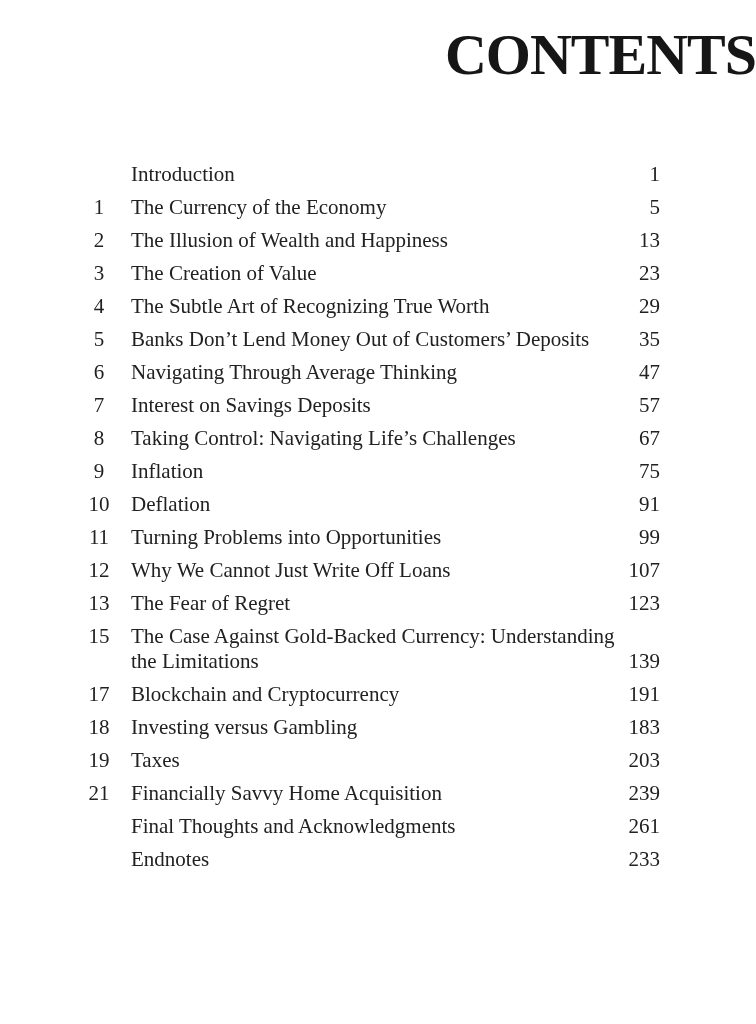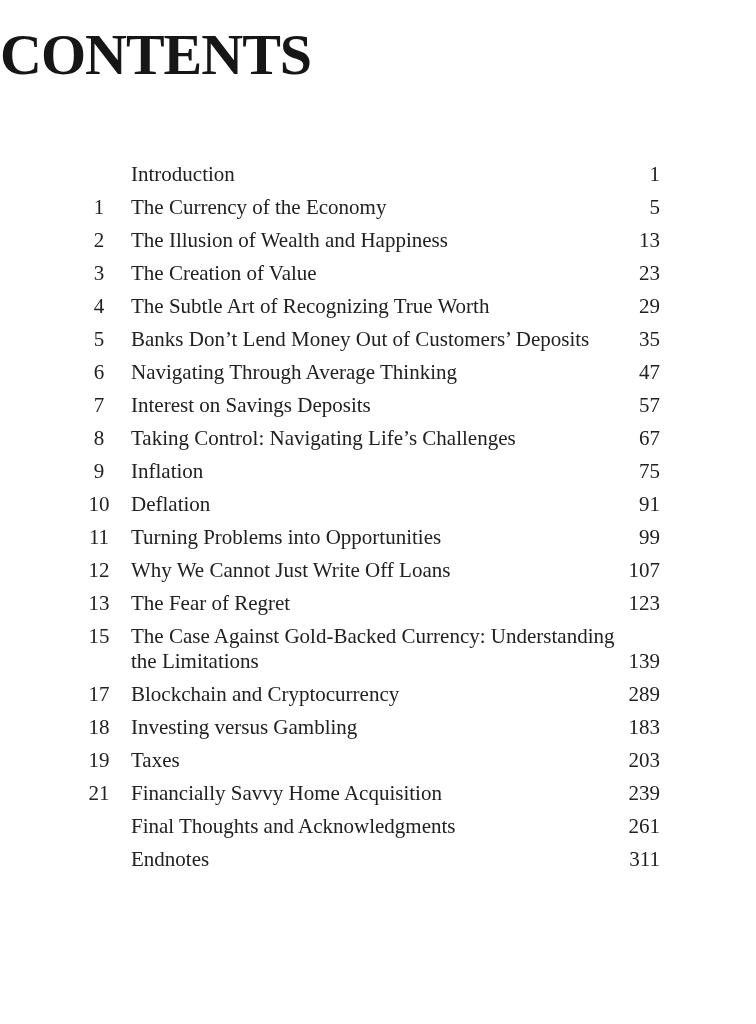--- a/index.html
+++ b/index.html
@@ -12,21 +12,21 @@
     width: 756px;
     height: 1024px;
     box-sizing: border-box;
     background: #ffffff;
     padding-top: 26px;
     font-family: "Liberation Serif", serif;
     overflow: hidden;
   }
   .book-title {
     margin: 0;
-    text-align: left;
+    text-align: right;
     font-size: 58px;
     line-height: 1;
     font-weight: 700;
     letter-spacing: -1px;
     color: #161616;
     font-family: "Liberation Serif", serif;
   }
   .toc {
     margin-top: 78px;
     padding: 0 96px 0 88px;
@@ -155,21 +155,21 @@
     <span class="toc-num">15</span>
     <span class="toc-title">The Case Against Gold-Backed Currency: Understanding
 the Limitations</span>
     <span class="toc-page">139</span>
   </div>
 
 
   <div class="toc-row">
     <span class="toc-num">17</span>
     <span class="toc-title">Blockchain and Cryptocurrency</span>
-    <span class="toc-page">289</span>
+    <span class="toc-page">191</span>
   </div>
 
   <div class="toc-row">
     <span class="toc-num">18</span>
     <span class="toc-title">Investing versus Gambling</span>
     <span class="toc-page">183</span>
   </div>
 
   <div class="toc-row">
     <span class="toc-num">19</span>
@@ -186,16 +186,16 @@
 
   <div class="toc-row">
     <span class="toc-num"></span>
     <span class="toc-title">Final Thoughts and Acknowledgments</span>
     <span class="toc-page">261</span>
   </div>
 
   <div class="toc-row">
     <span class="toc-num"></span>
     <span class="toc-title">Endnotes</span>
-    <span class="toc-page">311</span>
+    <span class="toc-page">233</span>
   </div>
 </div>
 </div>
 
 </body></html>

